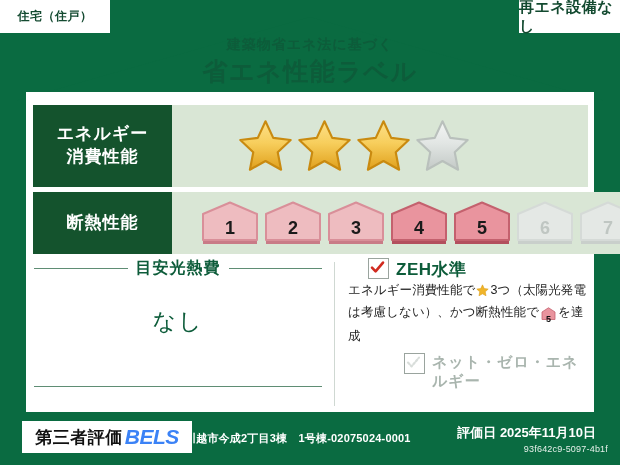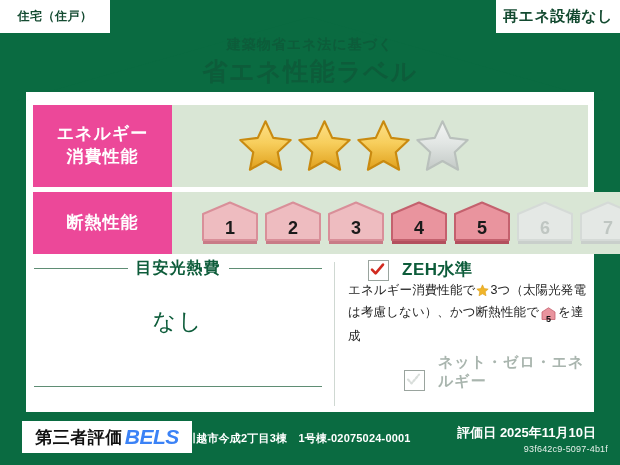--- a/index.html
+++ b/index.html
@@ -25,37 +25,37 @@
   }
 
   
   .corner-tag{
     position:absolute;background:#ffffff;
     color:#134a30;font-weight:bold;
     display:flex;align-items:center;justify-content:center;
     letter-spacing:0.5px;
   }
   #tag-left{left:0;top:0;width:110px;height:33px;font-size:12px;}
-  #tag-right{right:0;top:0;width:124px;height:33px;font-size:15px;}
+  #tag-right{right:0;top:0;width:101px;height:33px;font-size:15px;}
 
   
   .title-block{
     position:absolute;left:0;top:36px;width:620px;text-align:center;
     color:#0d5c3a;
   }
   #title-sub{font-size:14px;font-weight:bold;letter-spacing:1px;line-height:1.2;}
   #title-main{font-size:25px;font-weight:bold;letter-spacing:1.5px;line-height:1.25;margin-top:3px;}
 
   
   .perf-row{position:absolute;display:flex;}
   #row-energy{left:33px;top:105px;width:555px;height:82px;}
   #row-insul{left:33px;top:192px;width:555px;height:62px;}
 
   .row-label{
-    width:139px;background:#ec4899;color:#ffffff;
+    width:139px;background:#14532d;color:#ffffff;
     display:flex;flex-direction:column;align-items:center;justify-content:center;
     font-weight:bold;font-size:17px;line-height:1.35;letter-spacing:1px;
     text-align:center;flex:0 0 auto;
   }
   #row-insul .row-label{font-size:17px;align-items:center;}
   .row-body{
     flex:1 1 auto;background:#d9e6d5;
     display:flex;align-items:center;
   }
   #row-energy .row-body{padding-left:65px;}
@@ -96,21 +96,21 @@
   #cost-value{
     position:absolute;left:8px;top:48px;width:288px;text-align:center;
     color:#0d5c3a;font-size:23px;letter-spacing:2px;
   }
   #cost-bottom-rule{
     position:absolute;left:8px;top:128px;width:288px;height:1px;background:#5f8d74;
   }
 
   
   .zeh-block{position:absolute;left:322px;top:0px;width:246px;}
-  .zeh-line{display:flex;align-items:flex-end;gap:13px;padding-left:20px;}
+  .zeh-line{display:flex;align-items:flex-start;gap:7px;padding-left:20px;}
   .chk{
     width:19px;height:19px;border:1.5px solid #9aa49e;background:#fff;
     flex:0 0 auto;position:relative;
   }
   .chk.on{border-color:#9aa49e;}
   .chk svg{position:absolute;left:1px;top:1px;}
   #zeh-title{color:#0d5c3a;font-weight:bold;font-size:17px;letter-spacing:0.5px;}
   #zeh-desc{
     margin-top:0;color:#1d1d1d;font-size:12.5px;line-height:1.55;letter-spacing:0.1px;
   }

